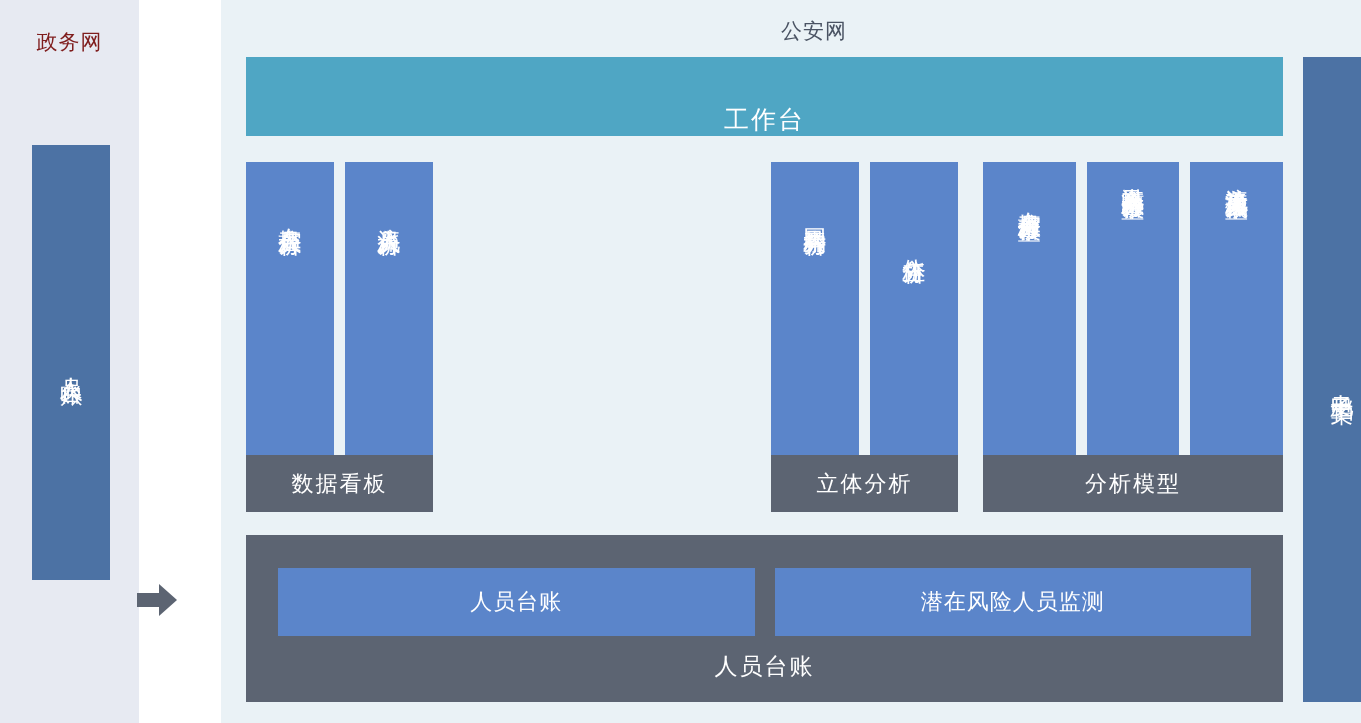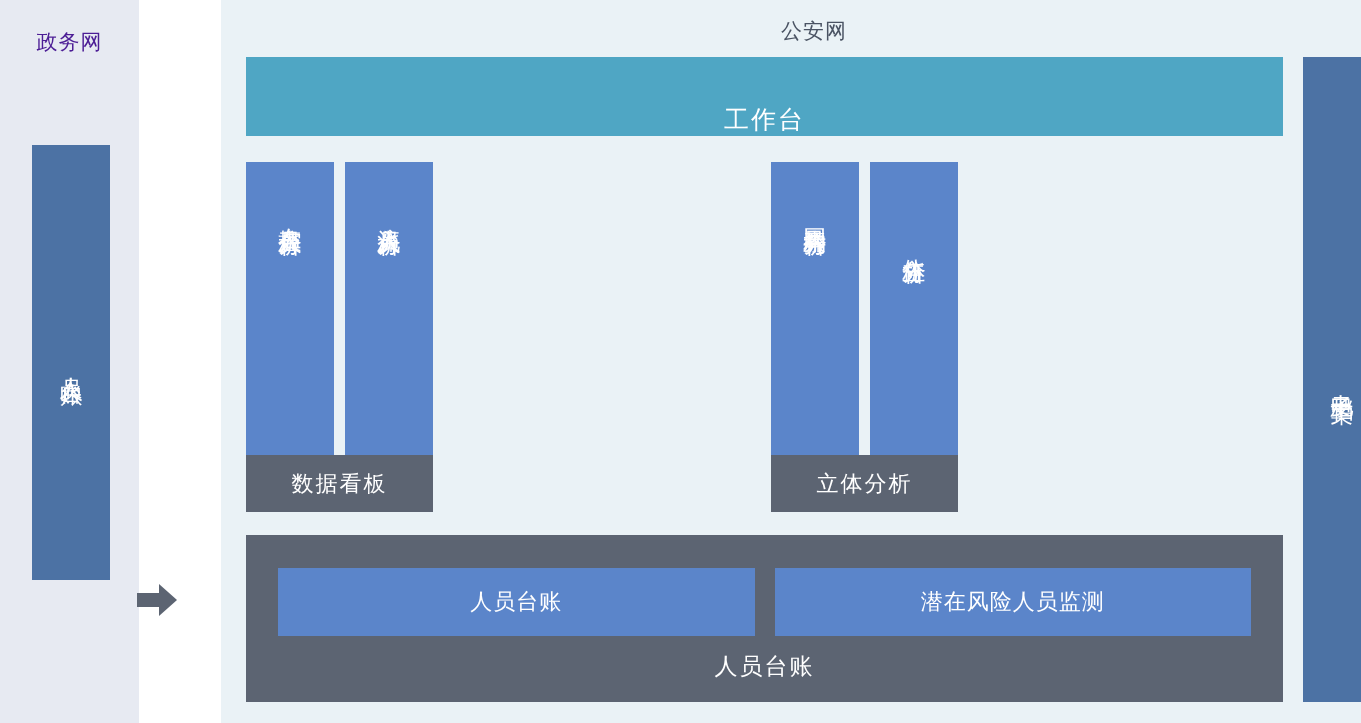--- a/index.html
+++ b/index.html
@@ -22,21 +22,21 @@
     left: 0; top: 0;
     width: 139px; height: 723px;
     background: #e7eaf2;
   }
   .left-panel-title {
     position: absolute;
     left: 0; top: 28px;
     width: 139px;
     text-align: center;
     font-size: 21px;
-    color: #4c1d95;
+    color: #7f1d1d;
     letter-spacing: 1px;
   }
   .left-card {
     position: absolute;
     left: 32px; top: 145px;
     width: 78px; height: 435px;
     background: #4c72a4;
     color: #ffffff;
     font-size: 23px;
     letter-spacing: 2px;
@@ -239,20 +239,36 @@
               <span class="vtext">同素异构分析</span>
             </div>
             <div class="col" style="padding-top: 78px;">
               <span class="vtext">立体分析</span>
             </div>
           </div>
           <div class="group-bar">
             <span>立体分析</span>
           </div>
         </div>
+        <div class="group" style="left: 737px; width: 300px;">
+          <div class="group-cols">
+            <div class="col" style="padding-top: 32px;">
+              <span class="vtext">在控人员分析模型</span>
+            </div>
+            <div class="col" style="padding-top: 8px;">
+              <span class="vtext">潜在风险人员分析模型</span>
+            </div>
+            <div class="col" style="padding-top: 8px;">
+              <span class="vtext">流入涉稳重点人员模型</span>
+            </div>
+          </div>
+          <div class="group-bar">
+            <span>分析模型</span>
+          </div>
+        </div>
       </div>
 
     <div class="bottom">
       <div class="bottom-tiles" id="bottom-tiles">
           <div class="tile">
             <span>人员台账</span>
           </div>
           <div class="tile">
             <span>潜在风险人员监测</span>
           </div>

